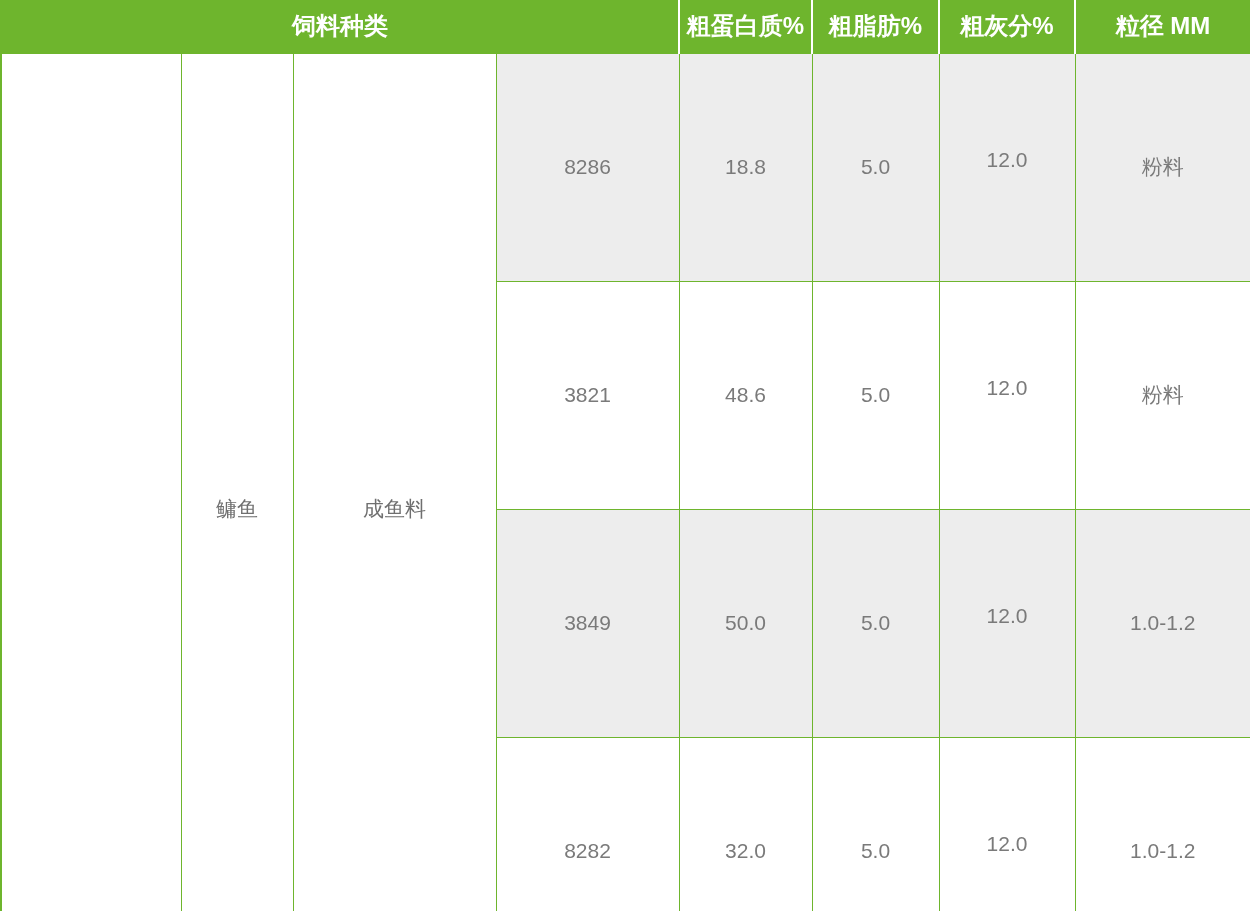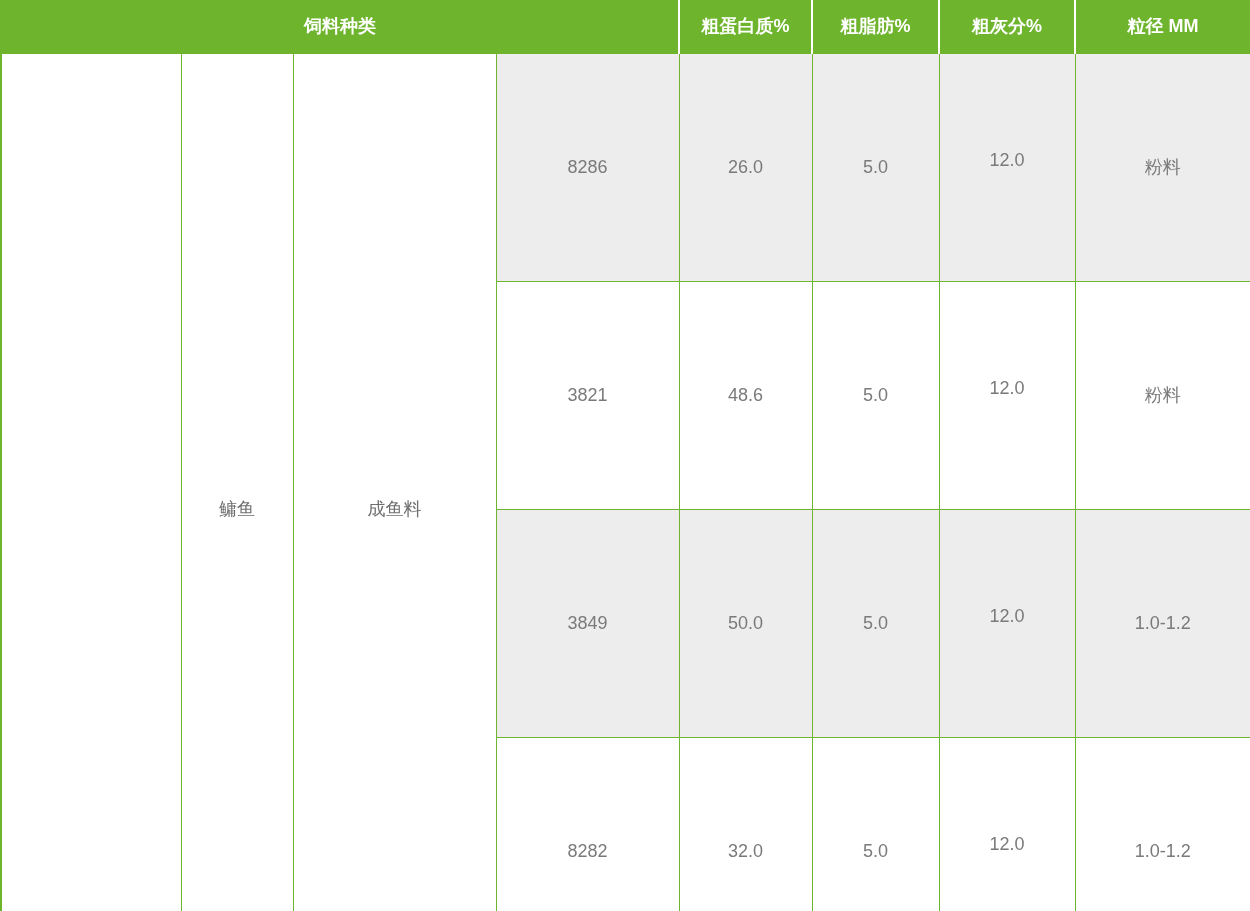--- a/index.html
+++ b/index.html
@@ -22,34 +22,34 @@
     border-left: 2px solid #6eb52d;
     border-right: 2px solid #6eb52d;
     border-bottom: 2px solid #6eb52d;
   }
   table.feed thead tr { height: 53px; }
   table.feed tbody tr { height: 49px; }
   th {
     background: #6eb52d;
     color: #ffffff;
     font-weight: 700;
-    font-size: 18px;
+    font-size: 24px;
     text-align: center;
     vertical-align: middle;
     border: none;
     border-left: 2px solid #ffffff;
     padding: 0;
   }
   th.th-first { border-left: none; }
   th.th-last  { border-right: 2px solid #14532d; }
   td {
     border: 1px solid #6eb52d;
     text-align: center;
     vertical-align: middle;
-    font-size: 18px;
+    font-size: 21px;
     color: #7a7a7a;
     background: #ffffff;
     padding: 0;
     overflow: hidden;
   }
   tbody tr:nth-child(odd) td.strip { background: #ededed; }
   td.cat { color: #6f6f6f; }
   td.fish, td.stage { color: #6f6f6f; }
   td.ash .raise {
     display: inline-block;
@@ -79,21 +79,21 @@
         <th>粗灰分%</th>
         <th class="th-last">粒径 MM</th>
       </tr>
     </thead>
     <tbody>
       <tr>
         <td class="cat" rowspan="17"></td>
         <td class="fish" rowspan="4">鳙鱼</td>
         <td class="stage" rowspan="4">成鱼料</td>
         <td class="strip code">8286</td>
-        <td class="strip num">26.0</td>
+        <td class="strip num">18.8</td>
         <td class="strip num">5.0</td>
         <td class="strip num ash"><span class="raise">12.0</span></td>
         <td class="strip num">粉料</td>
       </tr>
       <tr>
         <td class="strip code">3821</td>
         <td class="strip num">48.6</td>
         <td class="strip num">5.0</td>
         <td class="strip num ash"><span class="raise">12.0</span></td>
         <td class="strip num">粉料</td>

